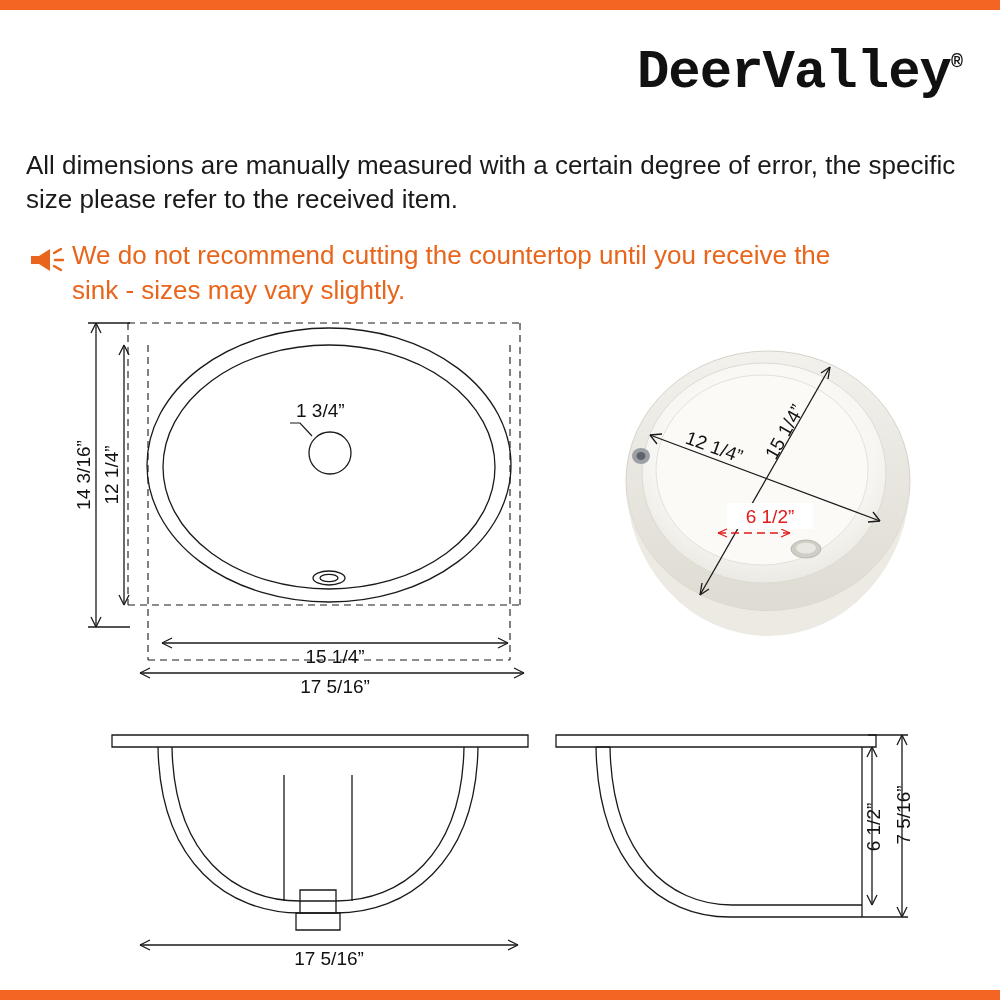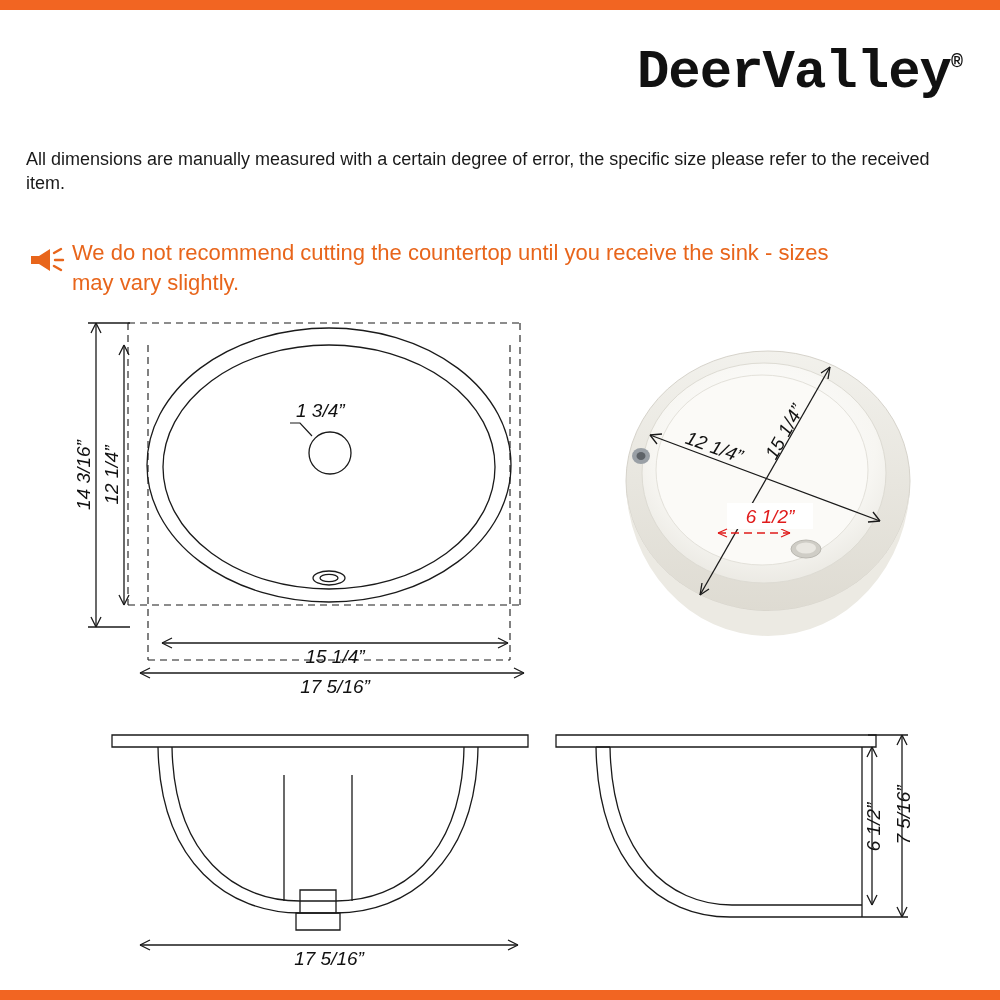--- a/index.html
+++ b/index.html
@@ -42,47 +42,46 @@
   .brand .reg {
     font-size: 20px;
     vertical-align: super;
     font-weight: bold;
   }
   .disclaimer {
     position: absolute;
     top: 148px;
     left: 26px;
     width: 940px;
-    font-size: 18px;
+    font-size: 26px;
     line-height: 1.32;
     color: #1a1a1a;
   }
   .note {
     position: absolute;
     top: 238px;
     left: 72px;
     width: 800px;
-    font-size: 22px;
+    font-size: 26px;
     line-height: 1.35;
     color: #e8651b;
   }
   .megaphone {
     position: absolute;
     top: 244px;
     left: 28px;
     width: 40px;
     height: 30px;
   }
   .diagram-area {
     position: absolute;
     top: 305px;
     left: 0;
     width: 824px;
     height: 680px;
-    font-style: italic;
   }
   svg { display: block; }
   text {
     font-family: "Liberation Sans", sans-serif;
     fill: #111;
   }
   .dim-label { font-size: 19px; }
   .red { fill: #e01b1b; }
   .lead { stroke: #1a1a1a; stroke-width: 1.2; fill: none; }
   .thin { stroke: #1a1a1a; stroke-width: 1.3; fill: none; }

